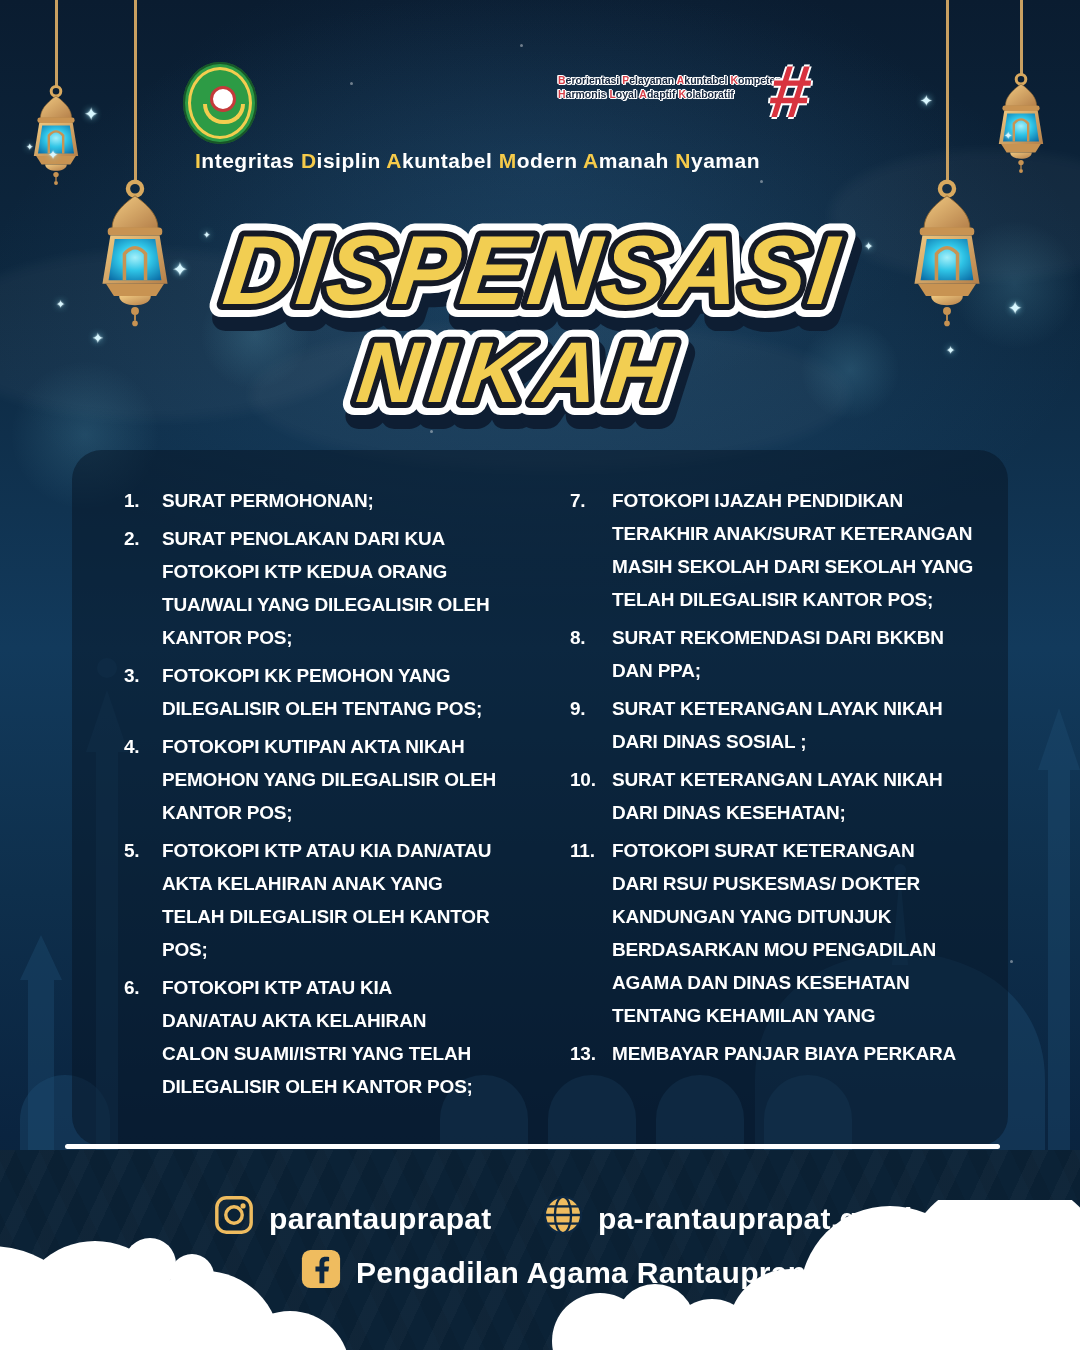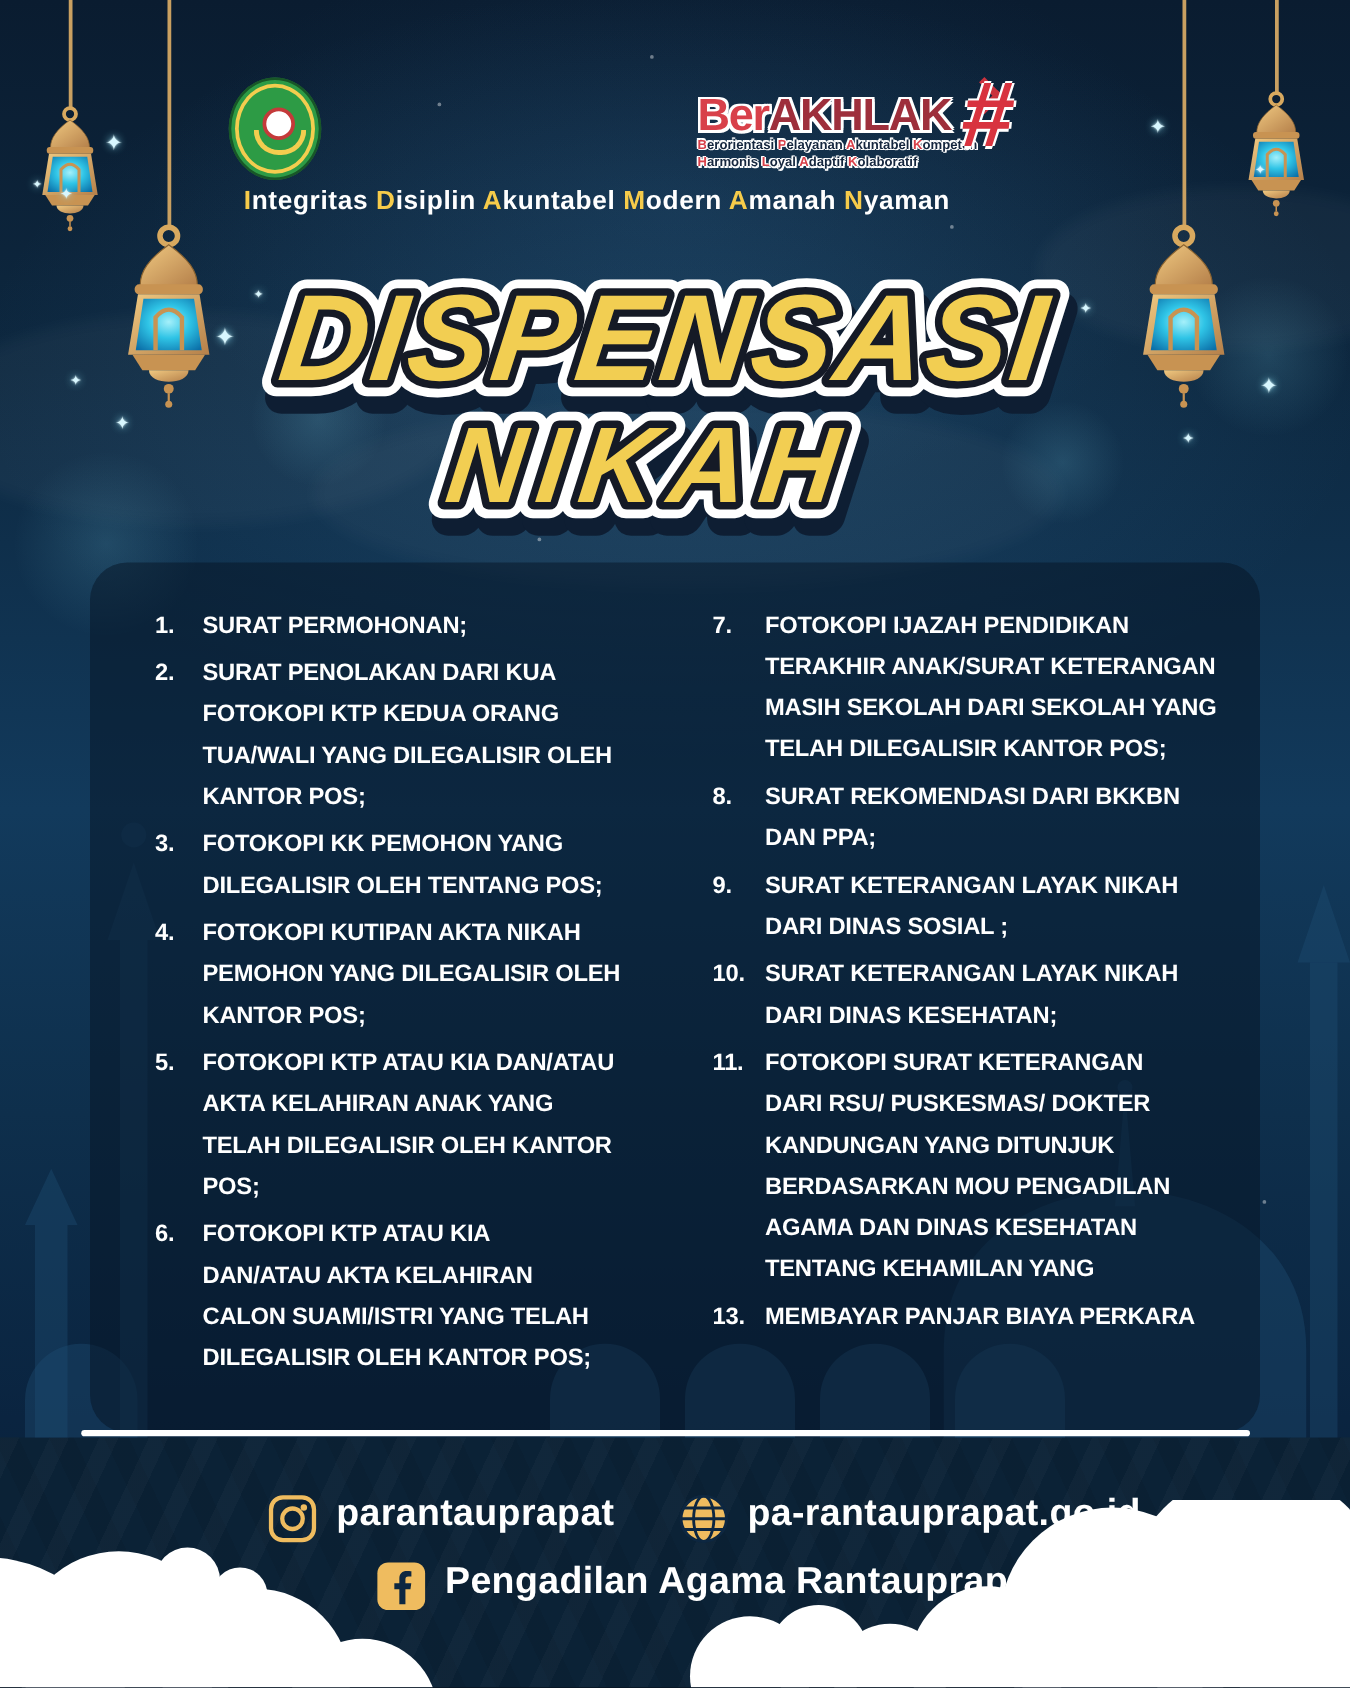--- a/index.html
+++ b/index.html
@@ -92,21 +92,21 @@
   .req{list-style:none;margin:0;padding:0;position:absolute;top:34px;color:#fff;}
   .req-left{left:52px;width:406px;}
   .req-right{left:498px;width:436px;}
   .req li{display:flex;align-items:flex-start;margin-bottom:5px;font-size:19px;font-weight:bold;line-height:33px;letter-spacing:-0.2px;}
   .req .num{flex:0 0 38px;}
   .req-right .num{flex-basis:42px;}
   .req .txt{white-space:pre-line;flex:1 1 auto;}
 
   
   .divider{position:absolute;left:65px;top:1144px;width:935px;height:5px;background:#fff;border-radius:3px;z-index:5;}
-  .social{position:absolute;display:flex;align-items:flex-start;gap:14px;z-index:5;color:#fff;}
+  .social{position:absolute;display:flex;align-items:flex-end;gap:14px;z-index:5;color:#fff;}
   .social .label{font-size:30px;font-weight:600;letter-spacing:.3px;}
   .soc-ig{left:213px;top:1194px;}
   .soc-web{left:542px;top:1194px;}
   .soc-fb{left:300px;top:1248px;}
   .soc-icon{width:42px;height:42px;display:block;}
 
   .clouds{position:absolute;left:0;top:1200px;z-index:6;}
 </style>
 </head>
 <body>
@@ -208,24 +208,20 @@
   <span class="star s12"></span>
 
   <div class="logo">
     <div class="logo-ring"></div>
     <div class="logo-core"></div>
     <div class="logo-smile"></div>
   </div>
 
 
   <div class="berakhlak">
-    <div class="ba-title">
-      <span class="ba-ber">Ber</span><span class="ba-akhlak">AKHLAK</span>
-      <span class="ba-arrow"></span>
-    </div>
     <div class="ba-sub" id="ba-sub1"><span><span class="ba-accent">B</span>erorientasi</span> <span><span class="ba-accent">P</span>elayanan</span> <span><span class="ba-accent">A</span>kuntabel</span> <span><span class="ba-accent">K</span>ompeten</span></div>
     <div class="ba-sub" id="ba-sub2"><span><span class="ba-accent">H</span>armonis</span> <span><span class="ba-accent">L</span>oyal</span> <span><span class="ba-accent">A</span>daptif</span> <span><span class="ba-accent">K</span>olaboratif</span></div>
   </div>
 
   <div class="bangga">
     <span class="bg-hash">#</span>
   </div>
 
   <div class="tagline" id="tagline"><span><span class="tg-accent">I</span>ntegritas</span> <span><span class="tg-accent">D</span>isiplin</span> <span><span class="tg-accent">A</span>kuntabel</span> <span><span class="tg-accent">M</span>odern</span> <span><span class="tg-accent">A</span>manah</span> <span><span class="tg-accent">N</span>yaman</span></div>
 

